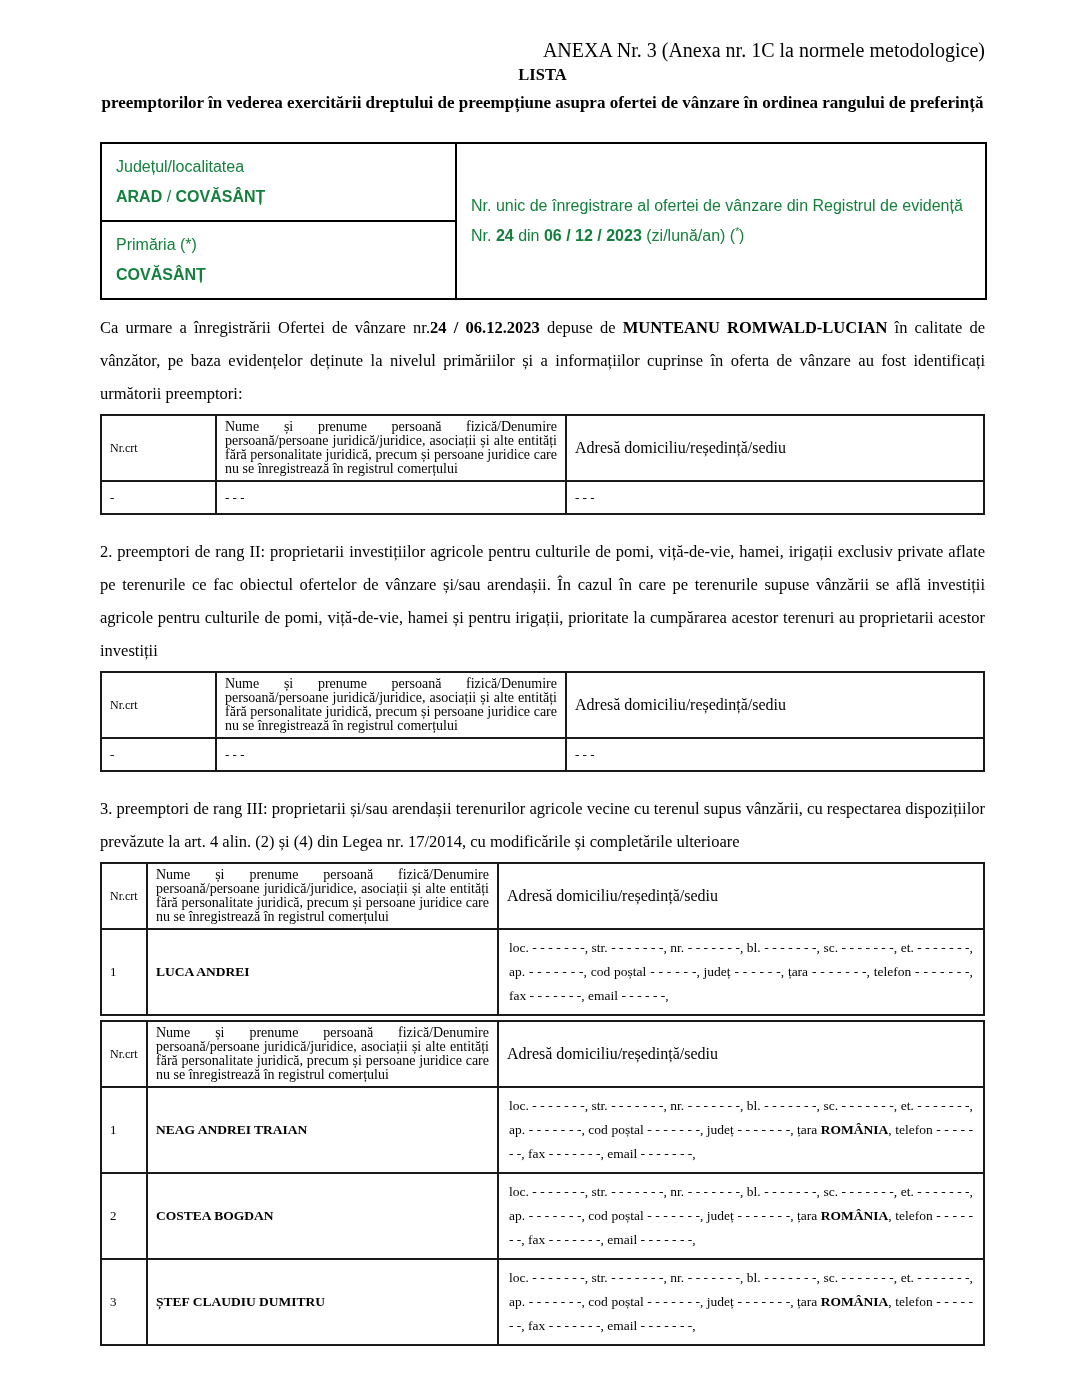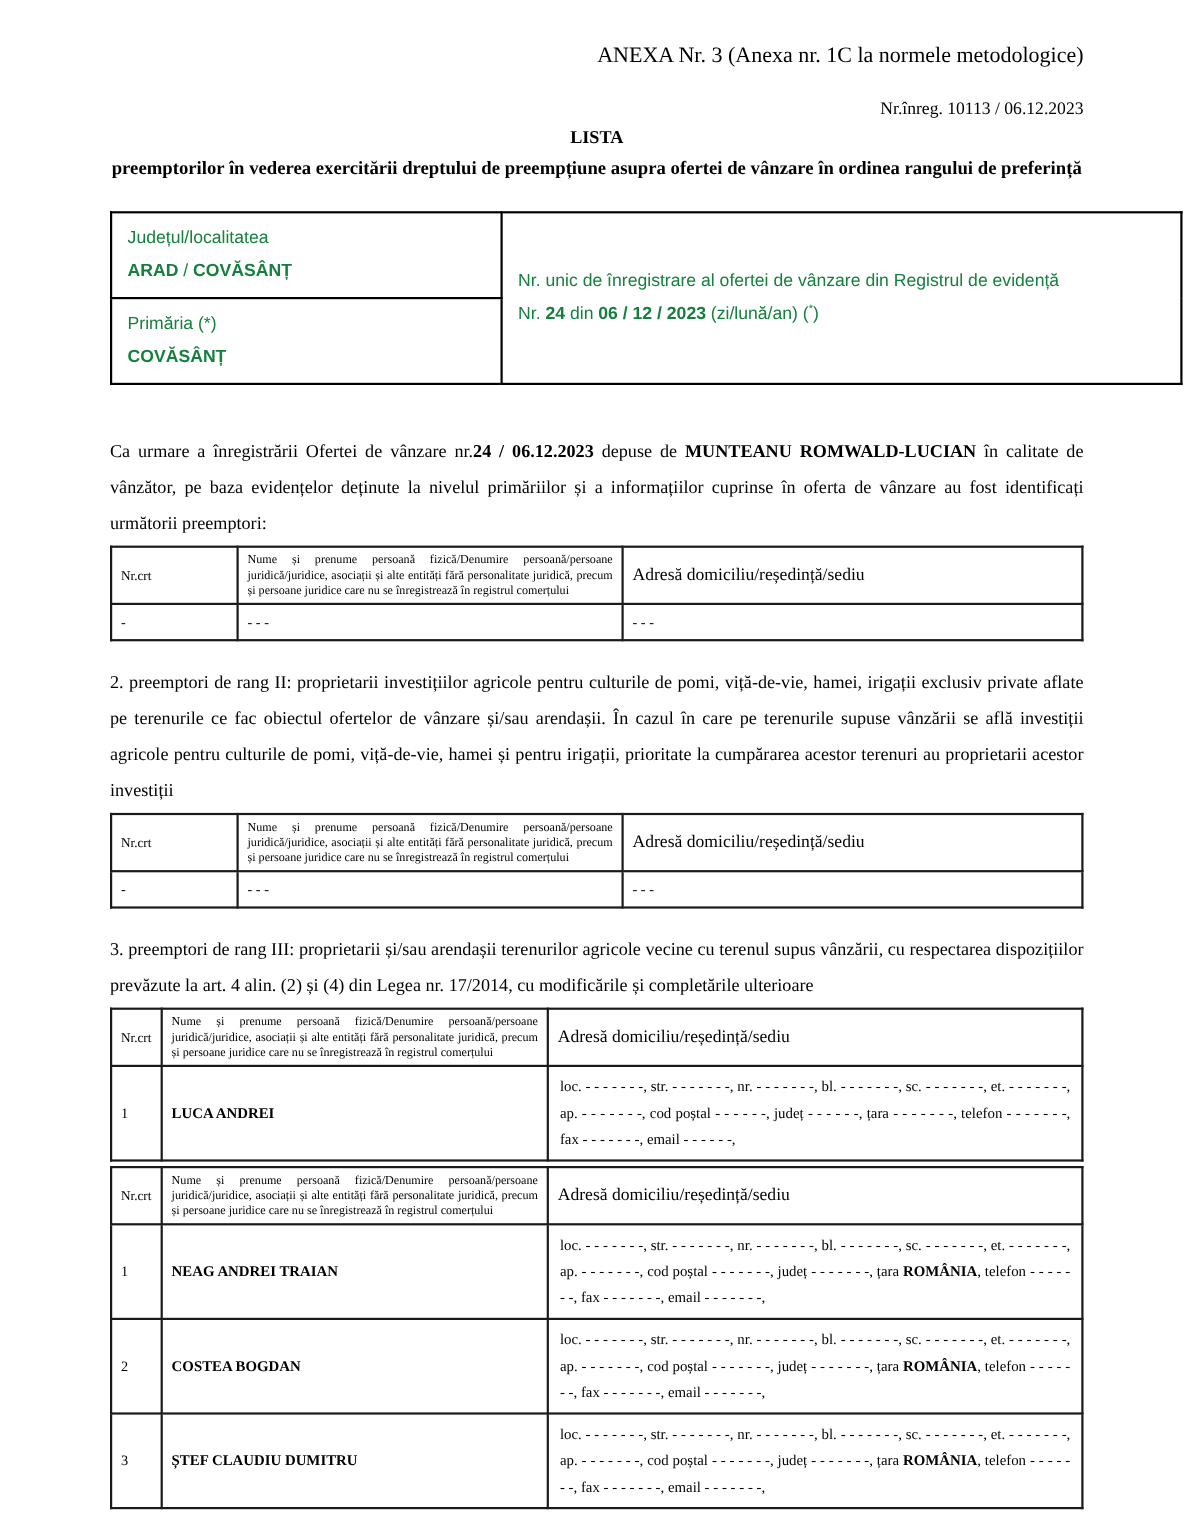--- a/index.html
+++ b/index.html
@@ -11,57 +11,56 @@
   .annex-line { text-align: right; font-size: 20px; line-height: 20px; }
   .reg-line   { text-align: right; font-size: 16px; line-height: 20px; margin-top: 30px; }
   .doc-title  { text-align: center; font-weight: bold; font-size: 16.5px; line-height: 22px; margin-top: 4px; }
   .doc-subtitle { text-align: center; font-weight: bold; font-size: 17px; line-height: 29px; margin-top: 2px; }
 
   
   table.infobox { width: 100%; border-collapse: collapse; margin-top: 25px; table-layout: fixed; }
   table.infobox td { border: 2px solid #000; vertical-align: middle; padding: 8px 14px; }
   .infobox .sans { font-family: "Liberation Sans", sans-serif; color: #15803d; font-size: 16px; line-height: 30px; }
   .infobox td.left-cell { width: 355px; height: 67px; }
-  .infobox td.right-cell { width: 618px; }
+  .infobox td.right-cell { width: 530px; }
   .infobox .label { font-weight: normal; }
   .infobox .value { font-weight: bold; }
   .infobox .sep { font-weight: normal; }
   .infobox .reg-text { text-align: justify; }
   .infobox sup.star { font-size: 10px; vertical-align: super; line-height: 0; }
 
   
   .para { font-size: 16.5px; line-height: 33px; text-align: justify; }
-  .intro { margin-top: 43px; }
+  .intro { margin-top: 11px; }
   .sec-heading { margin-top: 0; }
   .mt-sec { margin-top: 20px; }
 
   
   table.rank { width: 100%; border-collapse: collapse; table-layout: fixed; margin-top: 4px; }
   table.rank td { border: 2px solid #1a1a1a; vertical-align: middle; padding: 4px 8px; }
   table.rank .hdr-nr { font-size: 12px; }
-  table.rank .hdr-name { font-size: 11px; line-height: 14px; text-align: justify; vertical-align: middle; }
+  table.rank .hdr-name { font-size: 14px; line-height: 14px; text-align: justify; vertical-align: middle; }
   table.rank .hdr-addr { font-size: 16px; }
   table.rank tr.hdr td { height: 50px; }
   table.wide-nr col.c-nr { width: 115px; }
   table.wide-nr col.c-name { width: 350px; }
   table.narrow-nr col.c-nr { width: 46px; }
   table.narrow-nr col.c-name { width: 351px; }
   table.rank tr.empty td { height: 33px; font-size: 13px; }
   table.rank tr.person td { height: 70px; }
   table.rank td.cell-name { font-weight: bold; font-size: 13.5px; }
   table.rank td.cell-addr { font-size: 13.5px; line-height: 24px; text-align: justify; padding: 6px 10px; }
   table.rank td.cell-nr { font-size: 13px; }
 </style>
 </head>
 <body>
 
 <div class="page">
 
   <div class="annex-line">ANEXA Nr. 3 (Anexa nr. 1C la normele metodologice)</div>
-  <div class="reg-line">Nr.înreg. 10113 / 06.12.2023</div>
   <div class="doc-title">LISTA</div>
   <div class="doc-subtitle">preemptorilor în vederea exercitării dreptului de preempțiune asupra ofertei de vânzare în ordinea rangului de preferință</div>
 
   <table class="infobox">
     <tbody>
         <tr>
       <td class="left-cell sans">
         <div class="label">Județul/localitatea</div>
         <div><span class="value">ARAD</span><span class="sep"> / </span><span class="value">COVĂSÂNȚ</span></div>
       </td>

